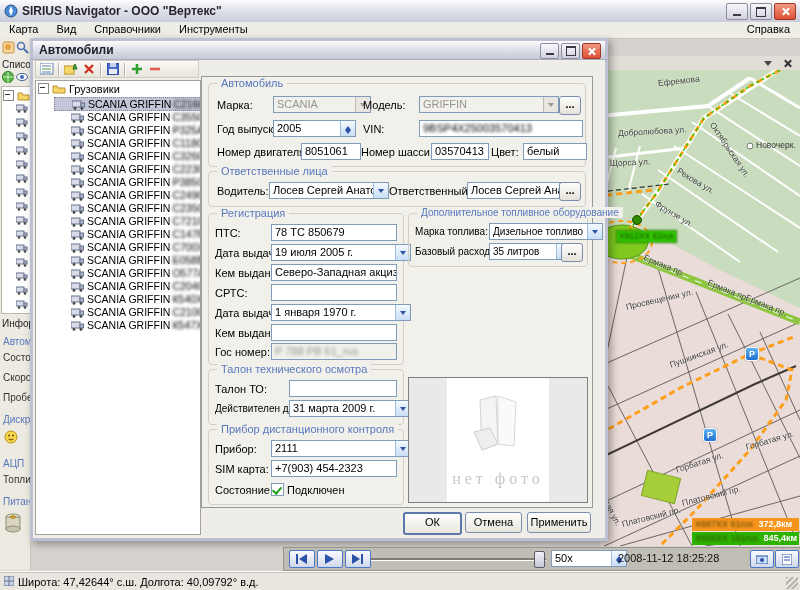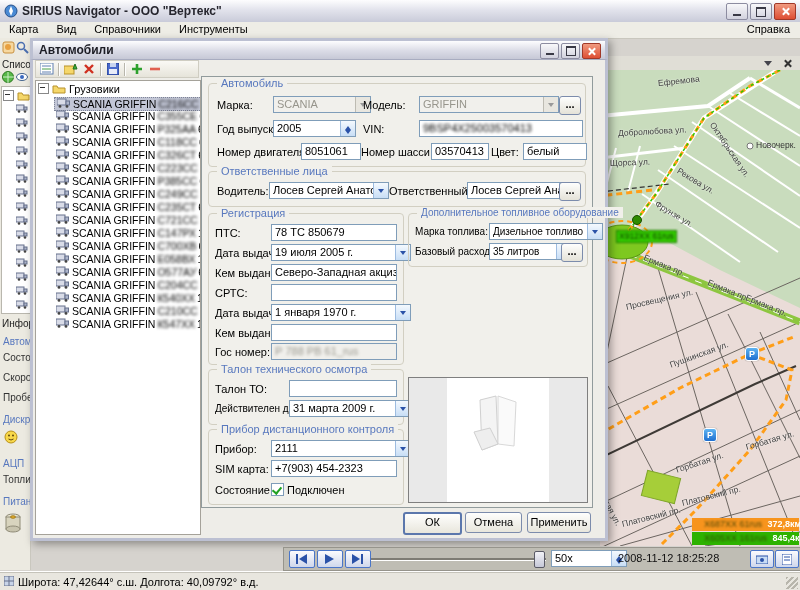--- a/index.html
+++ b/index.html
@@ -44,21 +44,21 @@
   
   .dtoolbar{position:absolute;left:2px;top:1px;width:164px;height:18px;
     background:linear-gradient(#FAF9F5,#E6E4DA);border:1px solid #CFCDC2;display:flex;align-items:center;padding:0 2px;box-sizing:border-box}
   .tbtn{width:18px;height:15px;display:flex;align-items:center;justify-content:center}
   .tsep{width:1px;height:13px;background:#B8B6AC;margin:0 2px;border-right:1px solid #fff}
   
   .tree{position:absolute;left:2px;top:21px;width:164px;height:453px;background:#fff;border:1px solid #A5A29A;overflow:hidden}
   .troot{position:absolute;left:2px;top:2px;height:13px;display:flex;white-space:nowrap}
   .expander{width:9px;height:9px;border:1px solid #888;background:#fff;position:relative;margin-right:3px}
   .expander::before{content:"";position:absolute;left:1px;top:3px;width:5px;height:1px;background:#333}
-  .titem{position:absolute;left:18px;height:13px;display:flex;align-items:flex-start;white-space:nowrap;font-size:10.5px;padding:0 2px}
+  .titem{position:absolute;left:18px;height:13px;display:flex;align-items:flex-end;white-space:nowrap;font-size:10.5px;padding:0 17px}
   .titem.selected{background:#C2C6D6;border:1px dotted #7F8598;height:12px}
   .titem .plate{margin:0 2px}
   .blur{filter:blur(1.4px)}
   .blur2{filter:blur(1.1px)}
   
   .tabs{position:absolute;left:168px;top:2px;height:16px}
   .tab{display:inline-block;padding:1px 9px 2px 9px;border:1px solid #919B9C;border-bottom:none;
     border-radius:3px 3px 0 0;background:linear-gradient(#FBFAF7,#E5E3DA);margin-right:1px;font-size:11px}
   .tab.active{background:#F1F0EB;border-top:2px solid #E8A33D;position:relative;z-index:3;padding-top:2px}
   .tabpanel{position:absolute;left:168px;top:17px;width:390px;height:430px;background:#F1F0EB;border:1px solid #919B9C;z-index:2}
@@ -95,21 +95,21 @@
   .mh-x::before,.mh-x::after{content:"";position:absolute;left:3px;top:0;width:2px;height:9px;background:#333}
   .mh-x::before{transform:rotate(45deg)}.mh-x::after{transform:rotate(-45deg)}
   .map{position:absolute;left:600px;top:70px;width:200px;height:476px;background:#EADCD8;overflow:hidden}
   .street{position:absolute;font-size:8.5px;color:#3E3E3E;white-space:nowrap;transform:rotate(var(--rot,0deg));transform-origin:left center;
     text-shadow:0 0 2px rgba(255,255,255,.9)}
   .town{position:absolute;font-size:8.5px;color:#333;white-space:nowrap}
   .vlabel{position:absolute;background:#33CC00;border:1px solid #1F7A00;color:#0E3A00;font-size:8.5px;
     padding:0 2px;white-space:nowrap;line-height:11px}
   .pmark{position:absolute;width:12px;height:12px;background:linear-gradient(#5FB4F2,#1E6FD0);border:1px solid #fff;
     border-radius:3px;color:#fff;font-weight:bold;font-size:9px;text-align:center;line-height:12px;box-shadow:0 0 1px #555}
-  .badge{position:absolute;width:107px;height:13px;color:#fff;font-size:9px;line-height:13px;white-space:nowrap;padding-left:12px;box-sizing:border-box}
+  .badge{position:absolute;width:107px;height:13px;color:#fff;font-size:9px;line-height:13px;white-space:nowrap;padding-left:3px;box-sizing:border-box}
   .badge .bplate{color:#2F3A00;opacity:.85}
   .badge .bdist{font-weight:bold;color:#fff;margin-left:3px}
   
   .playbar{position:absolute;left:283px;top:547px;width:517px;height:22px;background:#BFBDB4;border:1px solid #96948C}
   .pbtn{position:absolute;top:2px;width:24px;height:16px;border:1px solid #4A76C8;border-radius:2px;
     background:linear-gradient(#FBFBFD,#CFD8EC);display:flex;align-items:center;justify-content:center}
   .groove{position:absolute;left:87px;top:10px;width:175px;height:2px;background:#7E7C74;border-bottom:1px solid #fff}
   .thumb{position:absolute;left:250px;top:3px;width:9px;height:15px;background:linear-gradient(#F2F2F6,#C6C8D8);
     border:1px solid #5A5A66;border-radius:2px}
   .speedbox{position:absolute;left:267px;top:2px;width:55px;height:15px}
@@ -823,20 +823,21 @@
 
 
         <div class="photo" style="left:206px;top:300px;width:178px;height:124px">
           <span class="band" style="left:0"></span>
             <span class="band" style="right:0"></span>
           <svg width="60" height="64" style="position:absolute;left:59px;top:14px">
             <path d="M12 8 L28 4 L30 52 L14 58 Z" fill="#F4F4F4" stroke="#D0D0D0"></path>
             <path d="M30 4 L48 10 L46 54 L30 52 Z" fill="#FAFAFA" stroke="#D8D8D8"></path>
             <path d="M6 40 L14 58 L30 52 L22 36 Z" fill="#EEE" stroke="#D0D0D0"></path>
           </svg>
+          <span class="nofoto" style="top:92px">нет фото</span>
         </div>
       </div>
 
       <span class="btn def" style="left:370px;top:453px;width:55px">ОК</span>
       <span class="btn" style="left:432px;top:453px;width:55px">Отмена</span>
       <span class="btn" style="left:494px;top:453px;width:62px">Применить</span>
     </div>
   </div>
 
   <div class="playbar">

